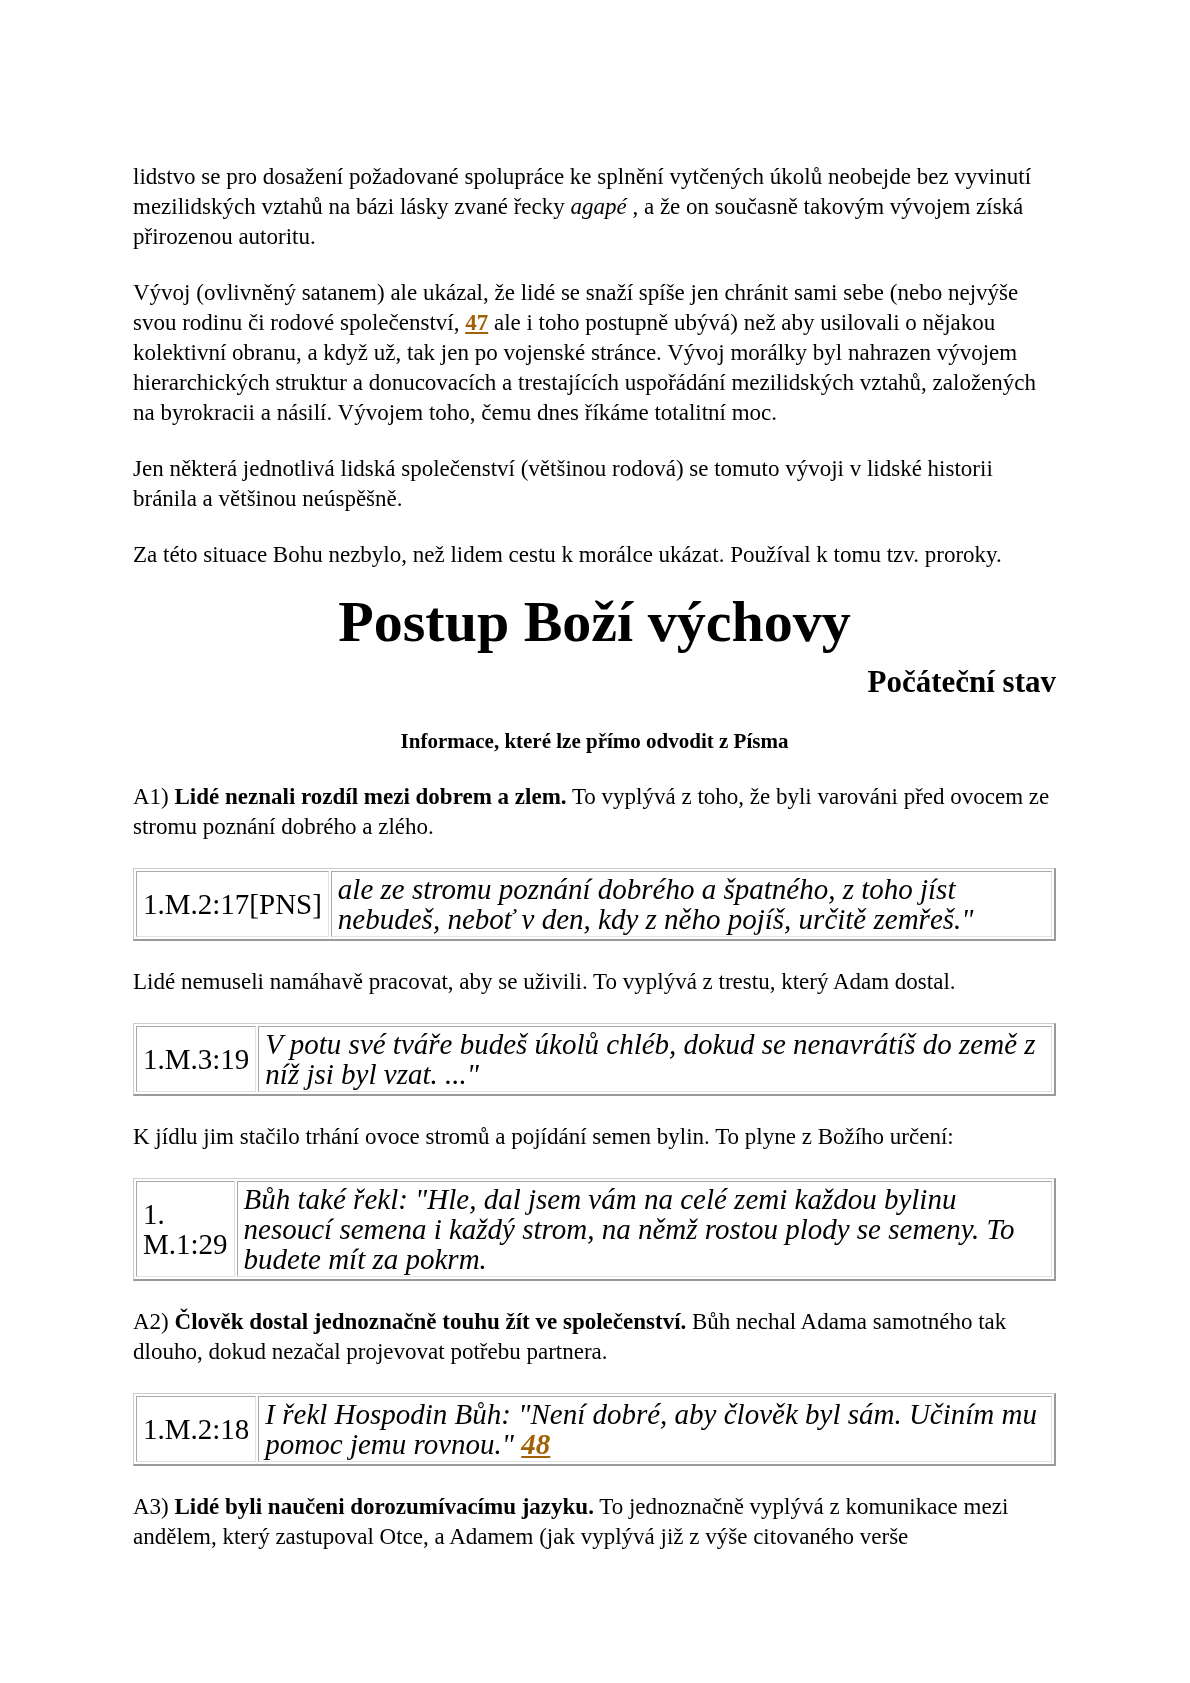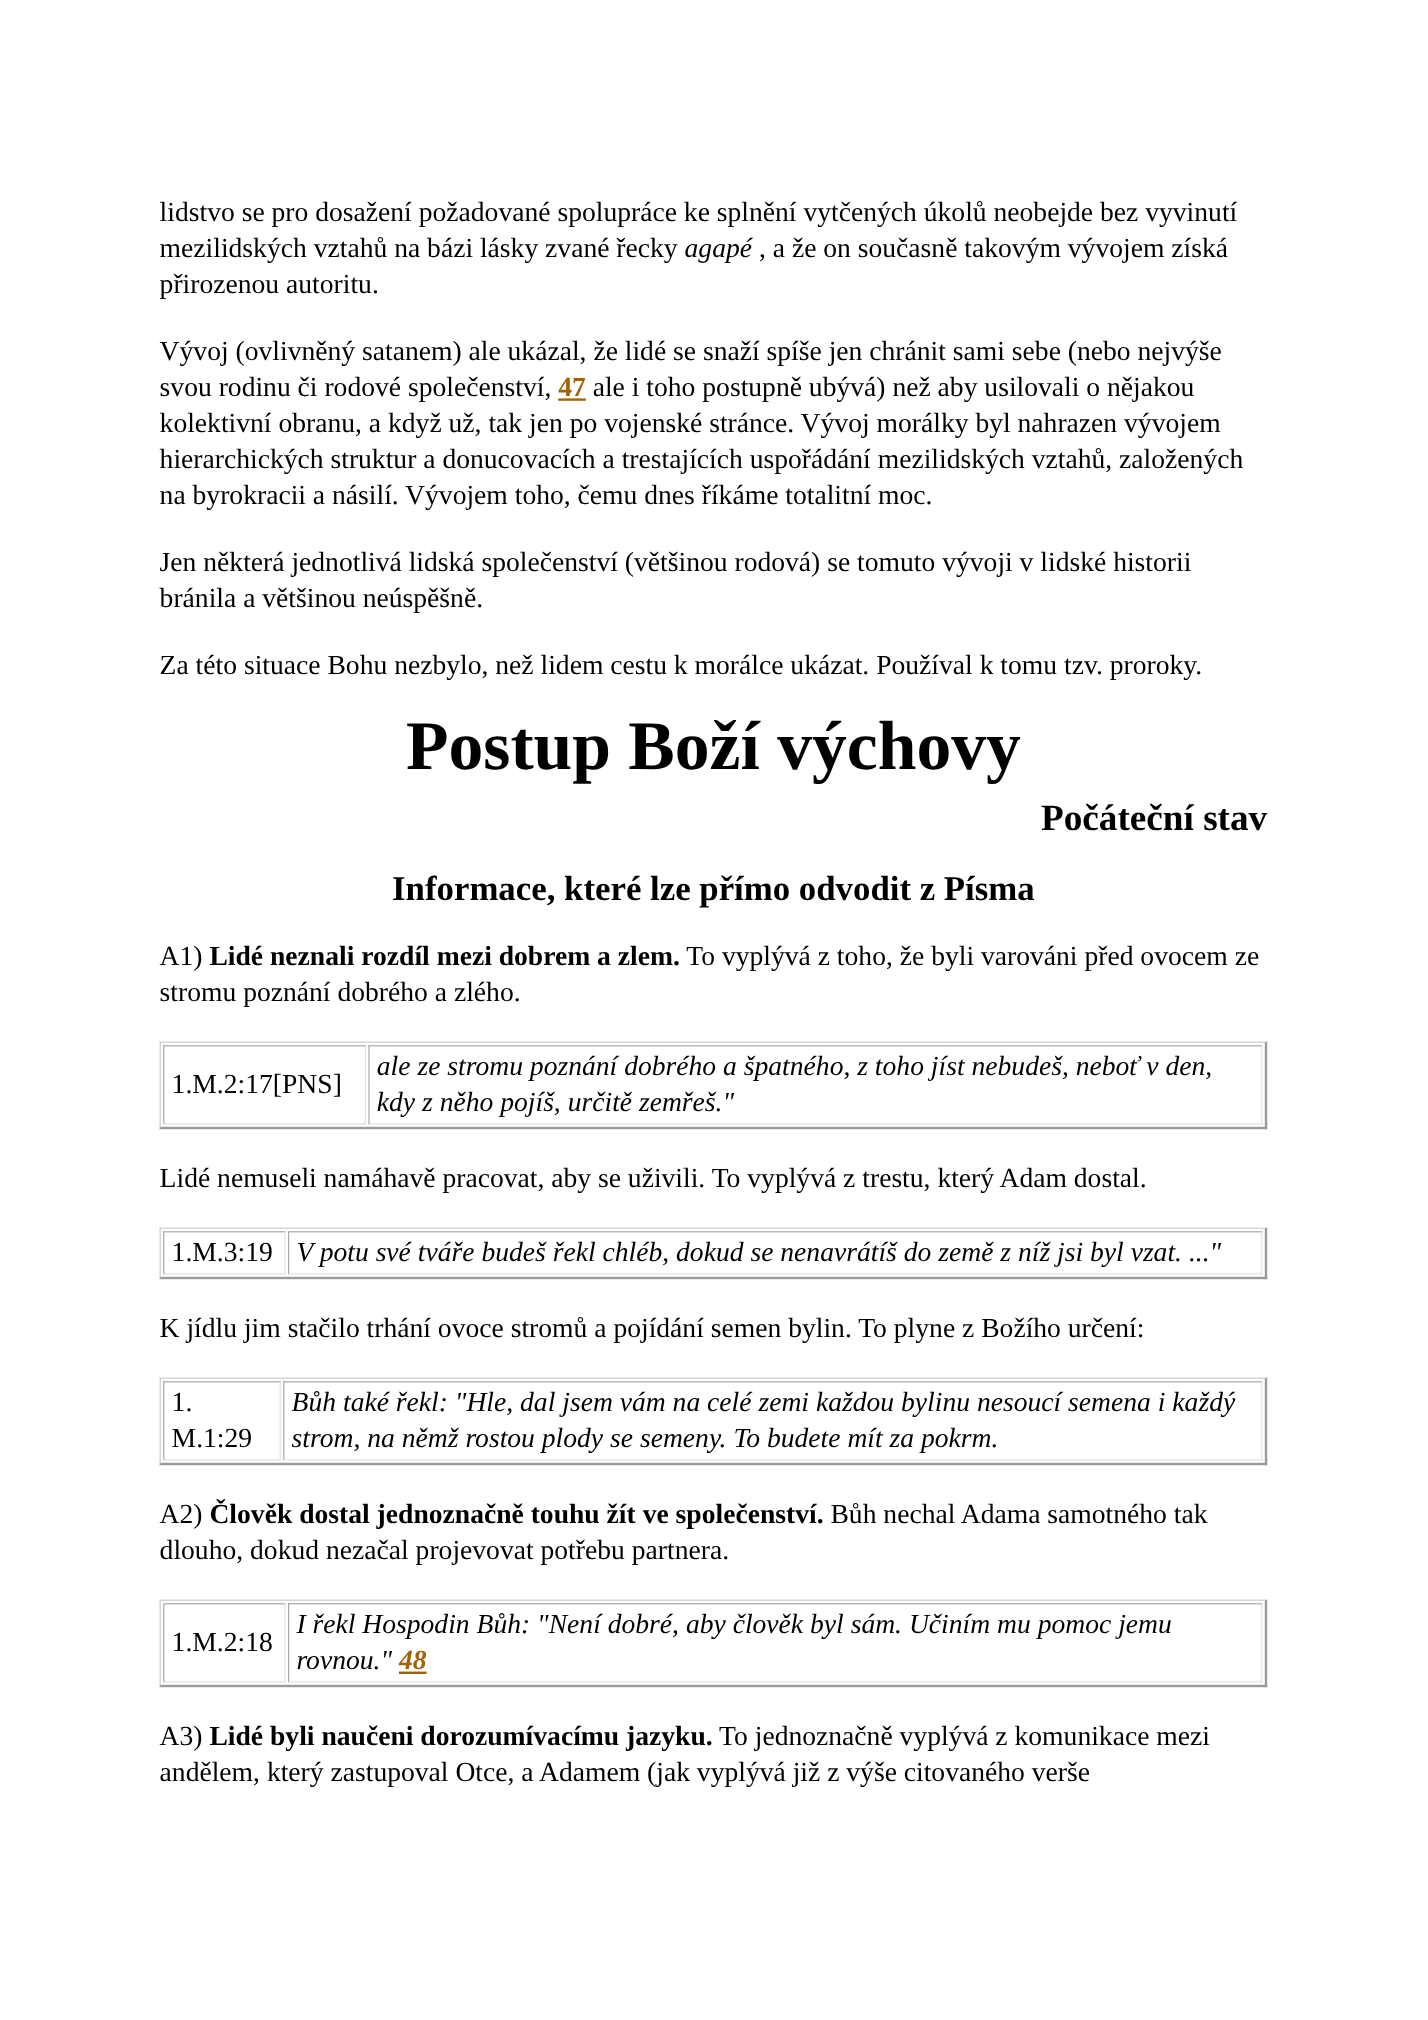--- a/index.html
+++ b/index.html
@@ -24,21 +24,21 @@
     margin: 20px 0 16px 0;
   }
   .doc-subtitle {
     font-size: 31px;
     line-height: 36px;
     font-weight: bold;
     text-align: right;
     margin: 16px 0;
   }
   .doc-section {
-    font-size: 29px;
+    font-size: 21px;
     line-height: 30px;
     font-weight: bold;
     text-align: center;
     margin: 26px 0 14px 0;
   }
   .bold { font-weight: bold; }
   .italic { font-style: italic; }
   a.ref-link {
     color: #a16207;
     font-weight: bold;
@@ -48,21 +48,21 @@
   table.verse-table {
     width: 100%;
     border-collapse: separate;
     border-spacing: 2px;
     margin: 24px 0;
     background: #ffffff;
     border-top: 1px solid #cccccc;
     border-left: 1px solid #cccccc;
     border-right: 2px solid #9a9a9a;
     border-bottom: 2px solid #9a9a9a;
-    font-size: 23px;
+    font-size: 29px;
     line-height: 30px;
   }
   table.verse-table td {
     border-top: 1px solid #a8a8a8;
     border-left: 1px solid #a8a8a8;
     border-right: 1px solid #e2e2e2;
     border-bottom: 1px solid #e2e2e2;
     padding: 2px 6px;
     vertical-align: middle;
   }
@@ -105,21 +105,21 @@
   </tr>
 </tbody>
   </table>
 
 <p>Lidé nemuseli namáhavě pracovat, aby se uživili. To vyplývá z trestu, který Adam dostal.</p>
 
 <table class="verse-table">
   <tbody>
       <tr>
     <td class="verse-ref w88">1.M.3:19</td>
-    <td class="verse-quote">V potu své tváře budeš řekl chléb, dokud se nenavrátíš do země z níž jsi byl vzat. ..."</td>
+    <td class="verse-quote">V potu své tváře budeš úkolů chléb, dokud se nenavrátíš do země z níž jsi byl vzat. ..."</td>
   </tr>
 </tbody>
   </table>
 
 <p>K jídlu jim stačilo trhání ovoce stromů a pojídání semen bylin. To plyne z Božího určení:</p>
 
 <table class="verse-table">
   <tbody>
       <tr>
     <td class="verse-ref w84">1. M.1:29</td>

